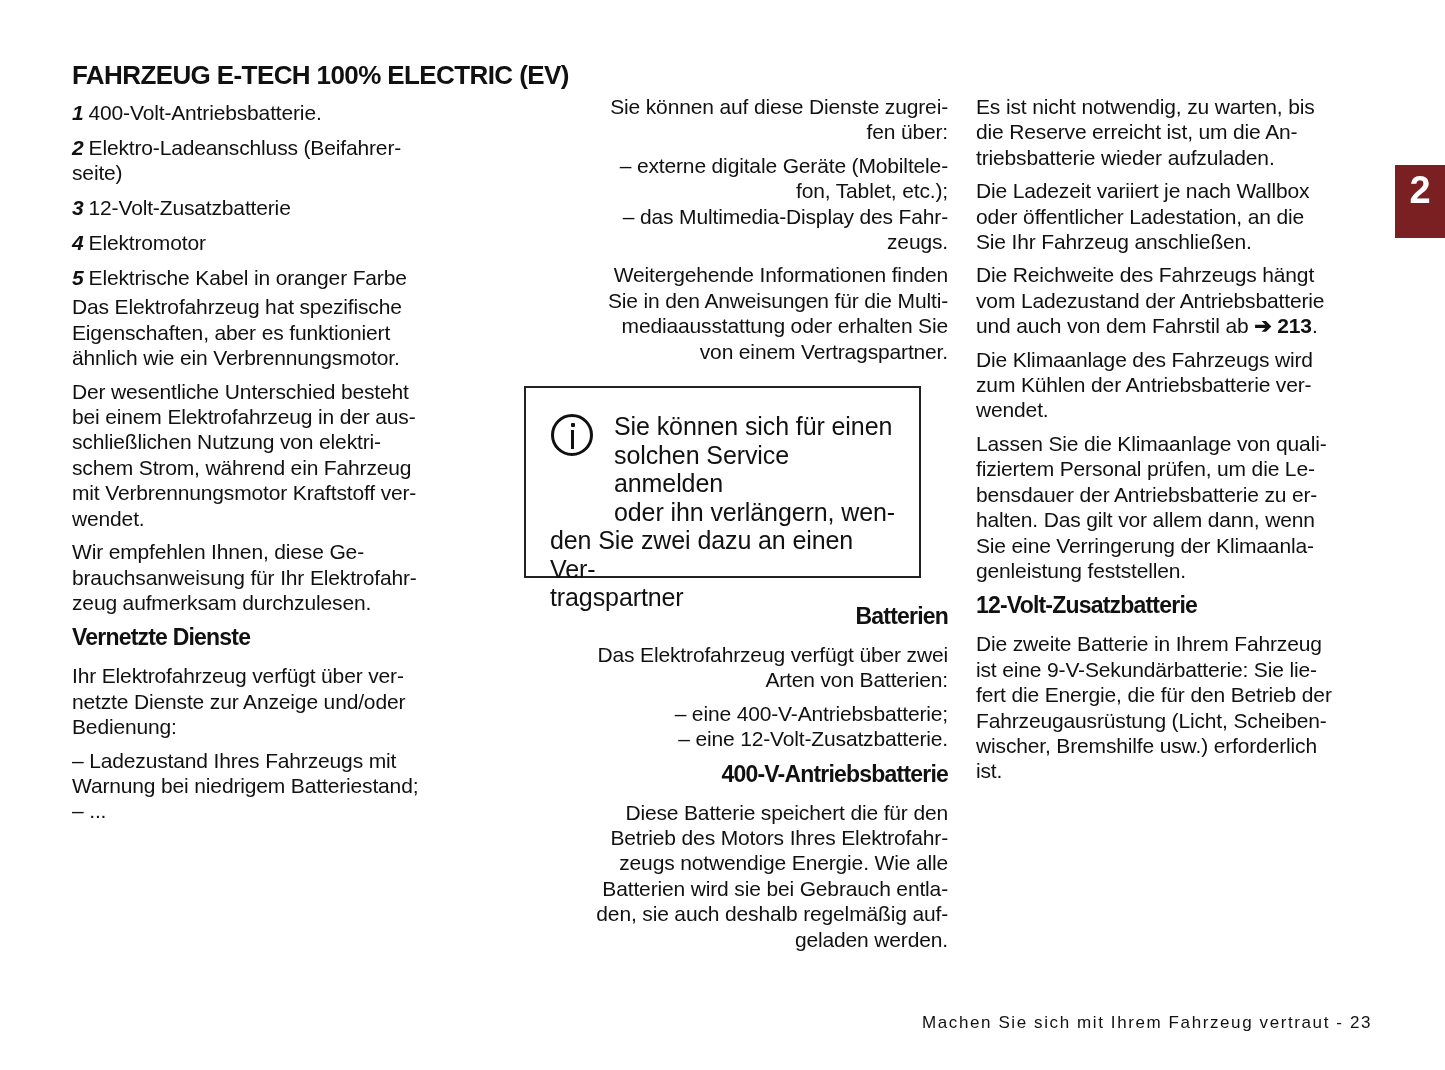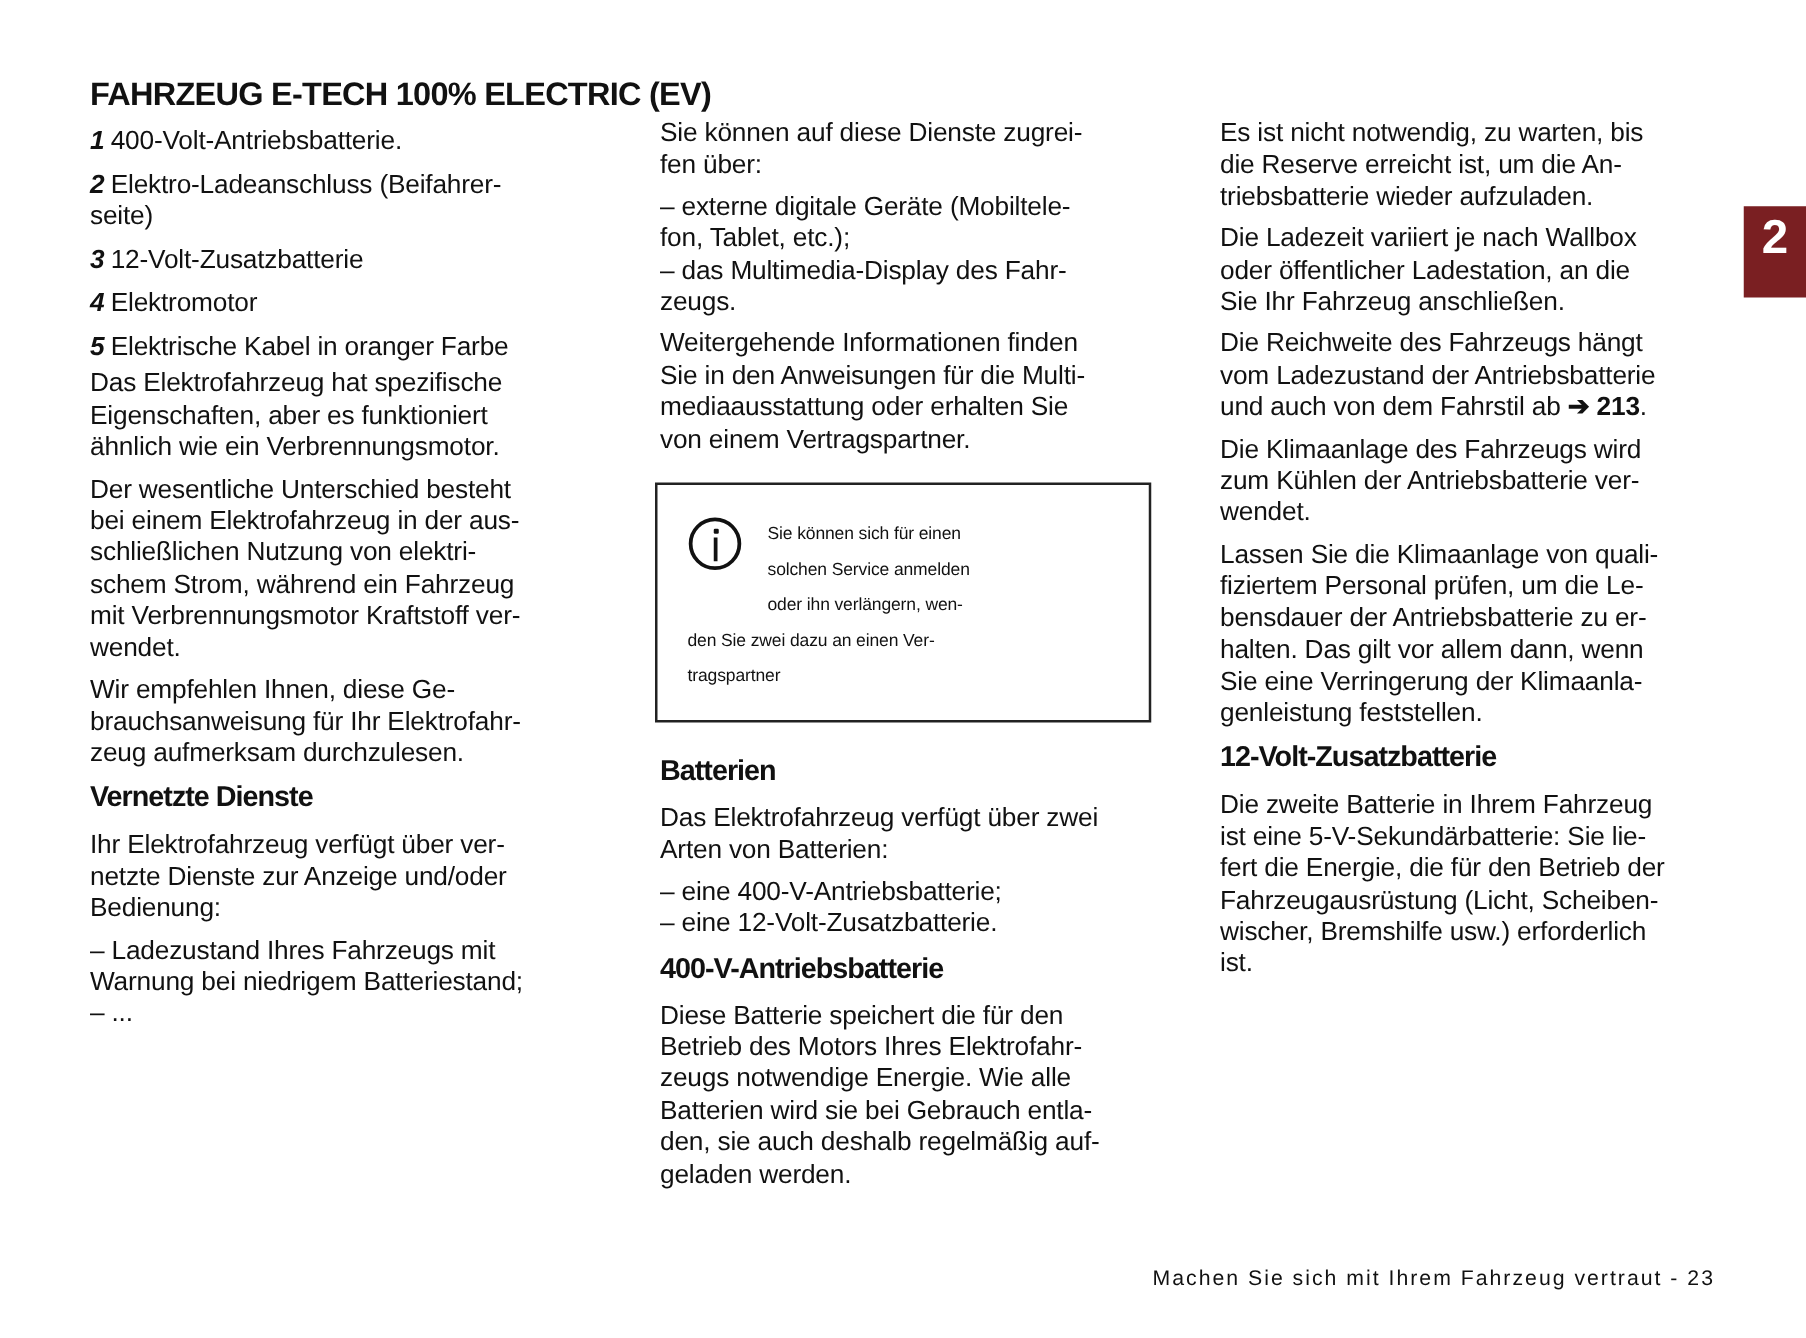--- a/index.html
+++ b/index.html
@@ -27,21 +27,21 @@
   }
   .col {
     position: absolute;
     top: 94px;
     width: 400px;
     font-size: 21px;
     line-height: 25.4px;
     letter-spacing: -0.15px;
   }
   .col1 { left: 72px; top: 100px; width: 392px; }
-  .col2 { left: 528px; width: 400px; }
+  .col2 { left: 548px; width: 400px; text-align: right; }
   .col3 { left: 976px; width: 400px; }
 
   .p { margin: 0 0 8px 0; white-space: pre-line; }
   .legend-item { margin: 0 0 9.5px 0; white-space: pre-line; }
   .legend-num { font-weight: bold; font-style: italic; margin-right: 5px; }
 
   .heading {
     font-size: 23px;
     font-weight: bold;
     letter-spacing: -0.8px;
@@ -86,21 +86,21 @@
     top: 13px;
     width: 3.5px;
     height: 19px;
     background: #111;
   }
   .info-text {
     position: absolute;
     left: 24px;
     top: 24px;
     width: 350px;
-    font-size: 14px;
+    font-size: 25px;
     line-height: 28.5px;
     letter-spacing: -0.1px;
   }
   .info-text .indent-line { display: block; padding-left: 64px; }
   .info-text .full-line { display: block; }
 
   .chapter-tab {
     position: absolute;
     left: 1395px;
     top: 165px;
@@ -222,21 +222,21 @@
 zum Kühlen der Antriebsbatterie ver-
 wendet.</p>
   <p class="p">Lassen Sie die Klimaanlage von quali-
 fiziertem Personal prüfen, um die Le-
 bensdauer der Antriebsbatterie zu er-
 halten. Das gilt vor allem dann, wenn
 Sie eine Verringerung der Klimaanla-
 genleistung feststellen.</p>
   <h2 class="heading">12-Volt-Zusatzbatterie</h2>
   <p class="p">Die zweite Batterie in Ihrem Fahrzeug
-ist eine 5-V-Sekundärbatterie: Sie lie-
+ist eine 9-V-Sekundärbatterie: Sie lie-
 fert die Energie, die für den Betrieb der
 Fahrzeugausrüstung (Licht, Scheiben-
 wischer, Bremshilfe usw.) erforderlich
 ist.</p>
 </div>
 
 <div class="chapter-tab">2</div>
 
 <div class="footer">Machen Sie sich mit Ihrem Fahrzeug vertraut - 23</div>
 

